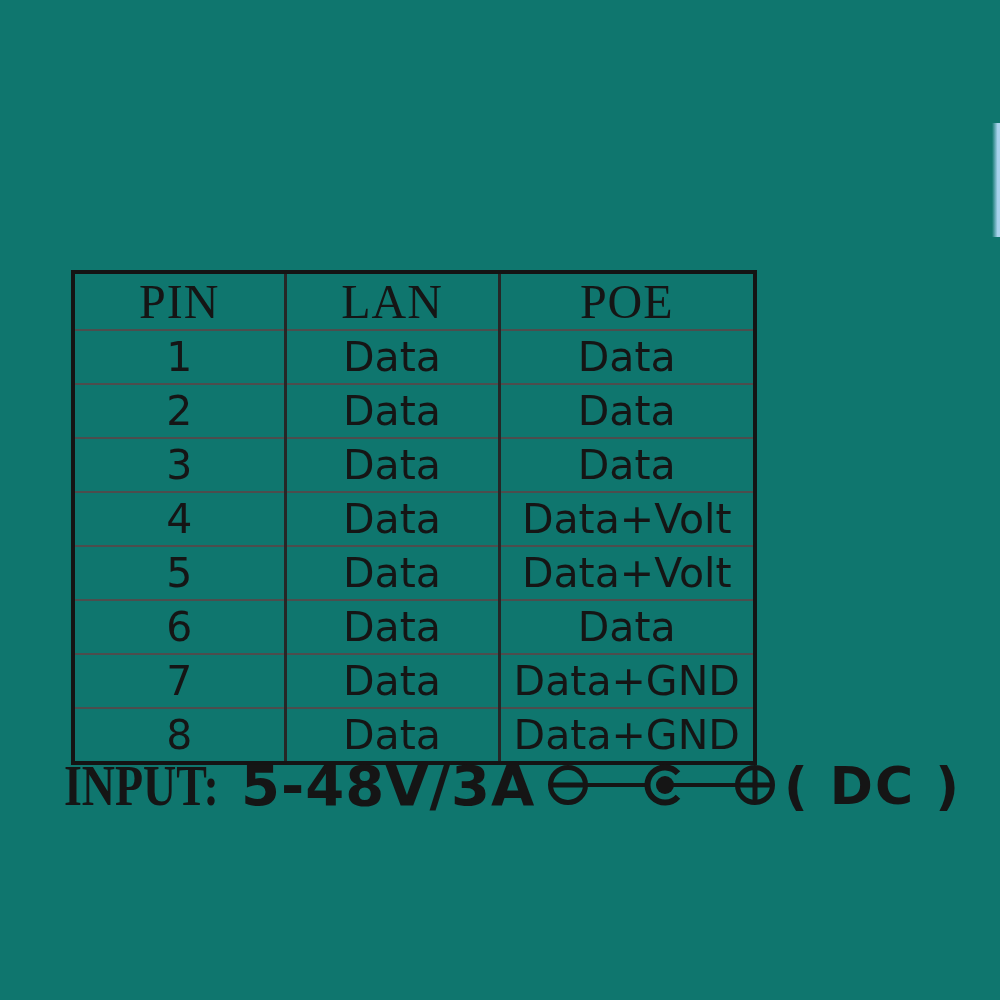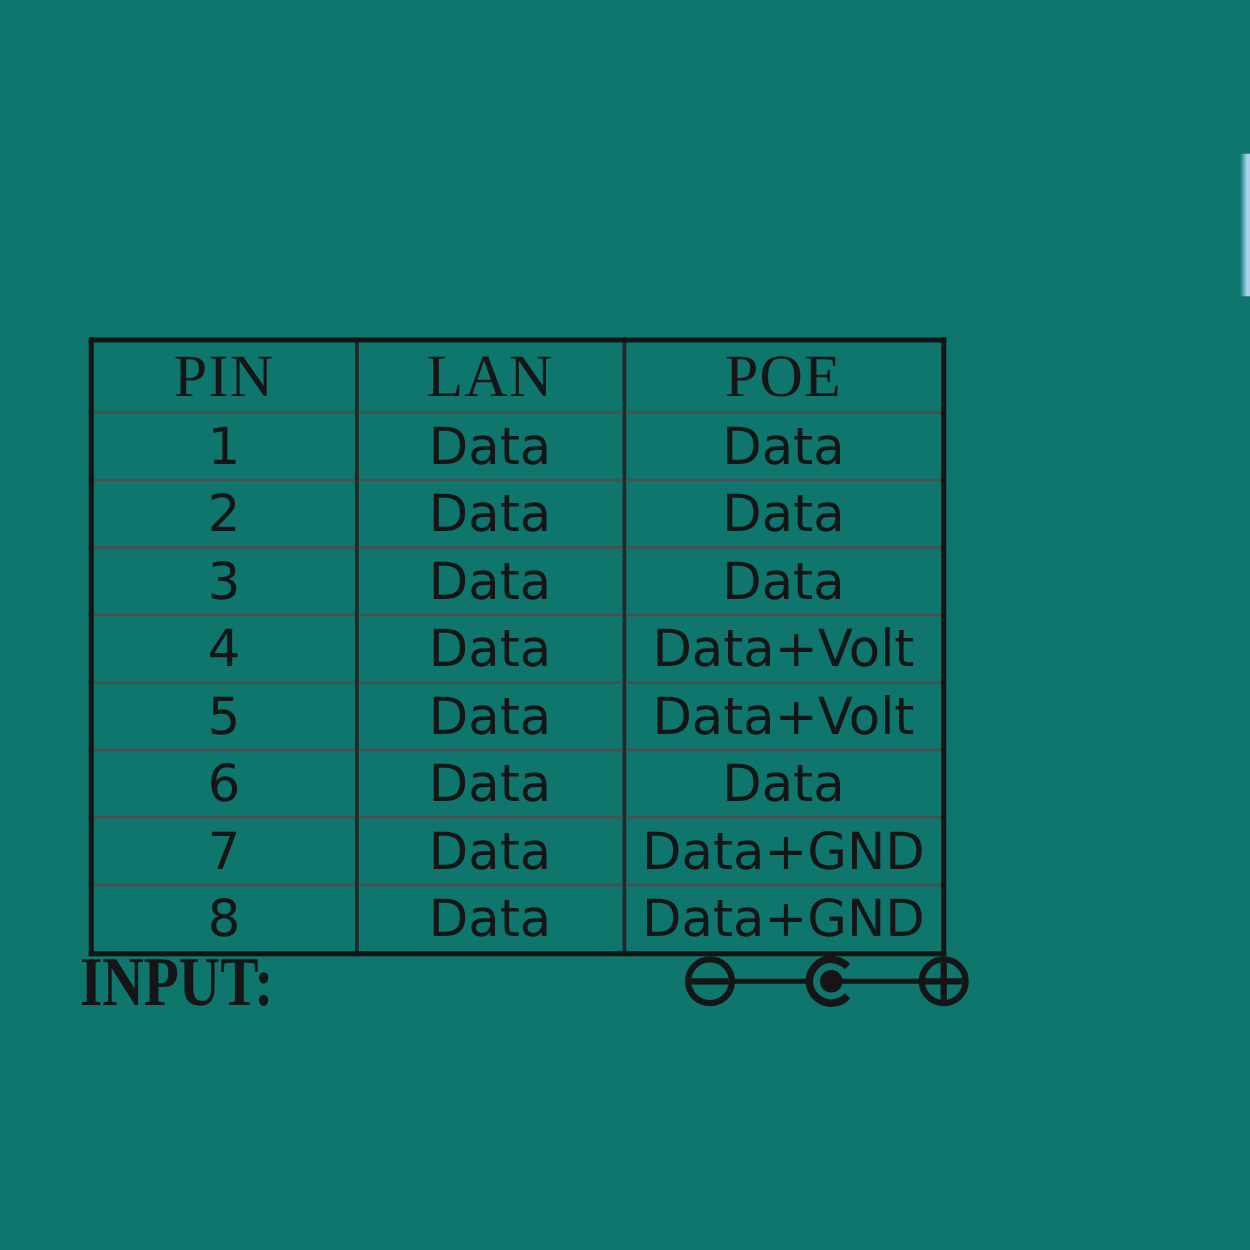--- a/index.html
+++ b/index.html
@@ -159,20 +159,21 @@
     <tr>
       <td>8</td>
       <td>Data</td>
       <td>Data+GND</td>
     </tr>
   </tbody>
     </table>
 
   <div class="footer">
     <span class="t input-label">INPUT:</span>
+    <span class="t input-value">5-48V/3A</span>
 
     <svg class="polarity-svg" width="232" height="48" viewBox="0 0 232 48">
       <g stroke="#151515" fill="none">
 
         <g>
           <circle cx="22" cy="24" r="17.5" stroke-width="5"></circle>
           <line x1="7" y1="24" x2="37" y2="24" stroke-width="5"></line>
         </g>
 
         <line x1="39" y1="24" x2="100" y2="24" stroke-width="4"></line>
@@ -185,15 +186,16 @@
         <line x1="124" y1="24" x2="192" y2="24" stroke-width="4"></line>
 
         <g>
           <circle cx="209" cy="24" r="17.5" stroke-width="5"></circle>
           <line x1="194" y1="24" x2="224" y2="24" stroke-width="5"></line>
           <line x1="209" y1="9" x2="209" y2="39" stroke-width="5"></line>
         </g>
       </g>
     </svg>
 
+    <span class="t dc-label">( DC )</span>
   </div>
 
 </div>
 
 </body></html>

